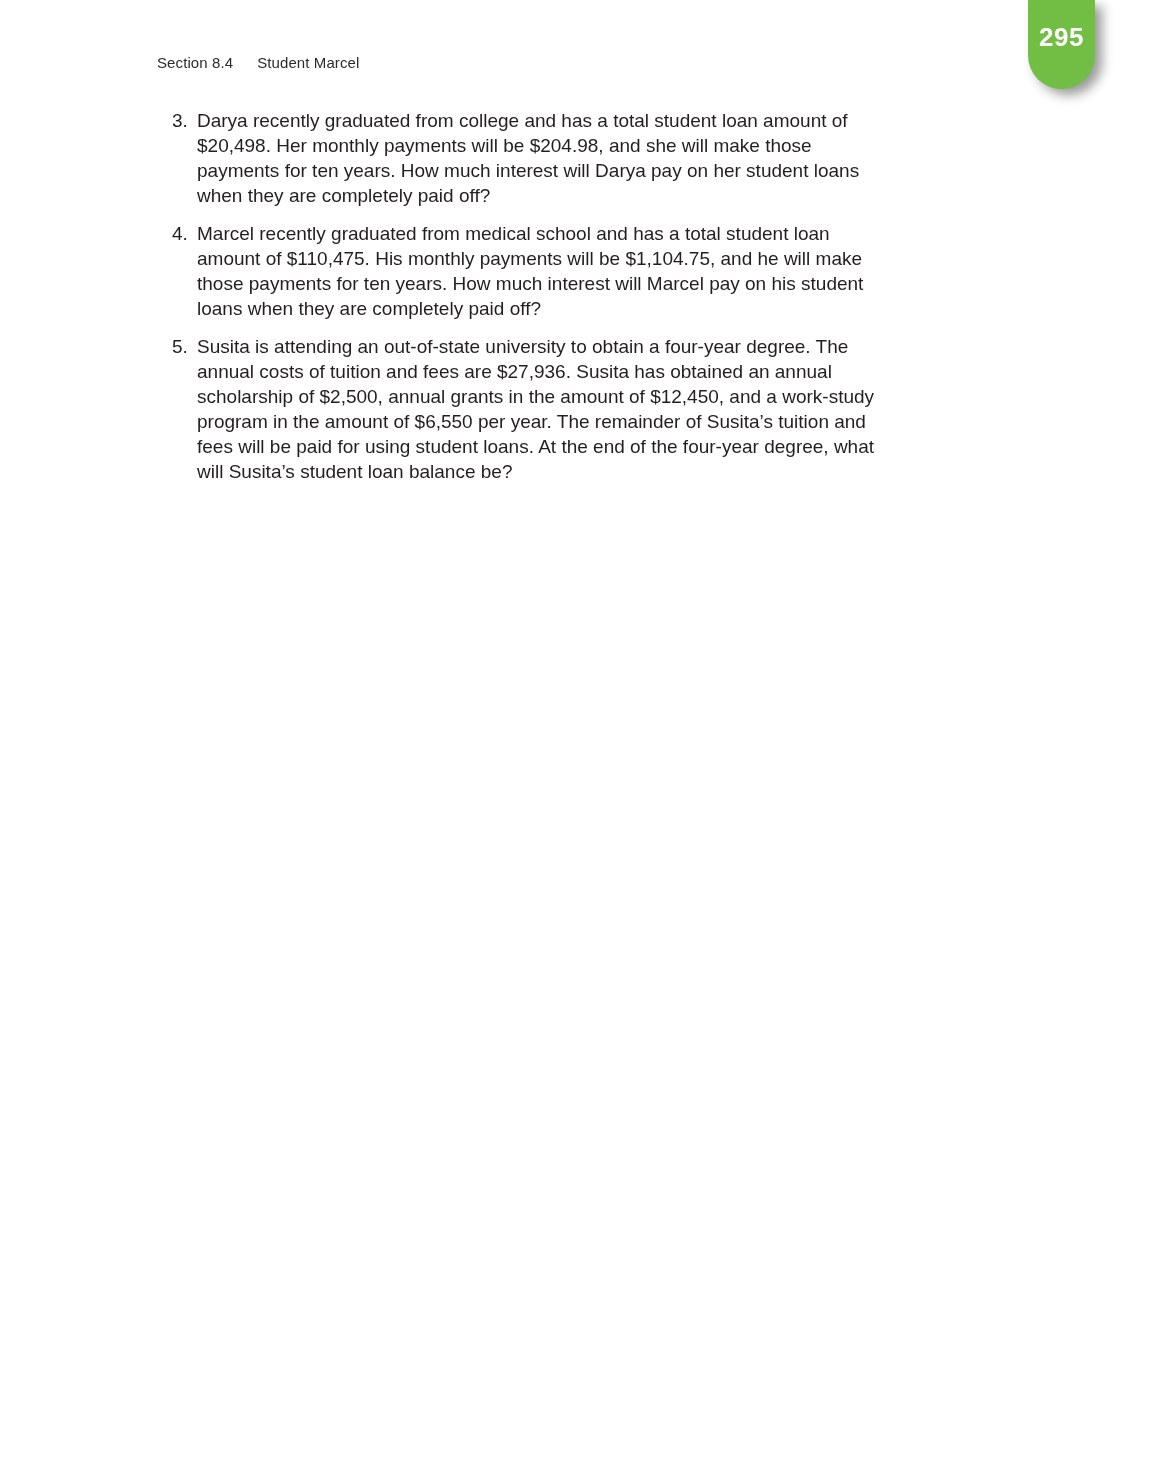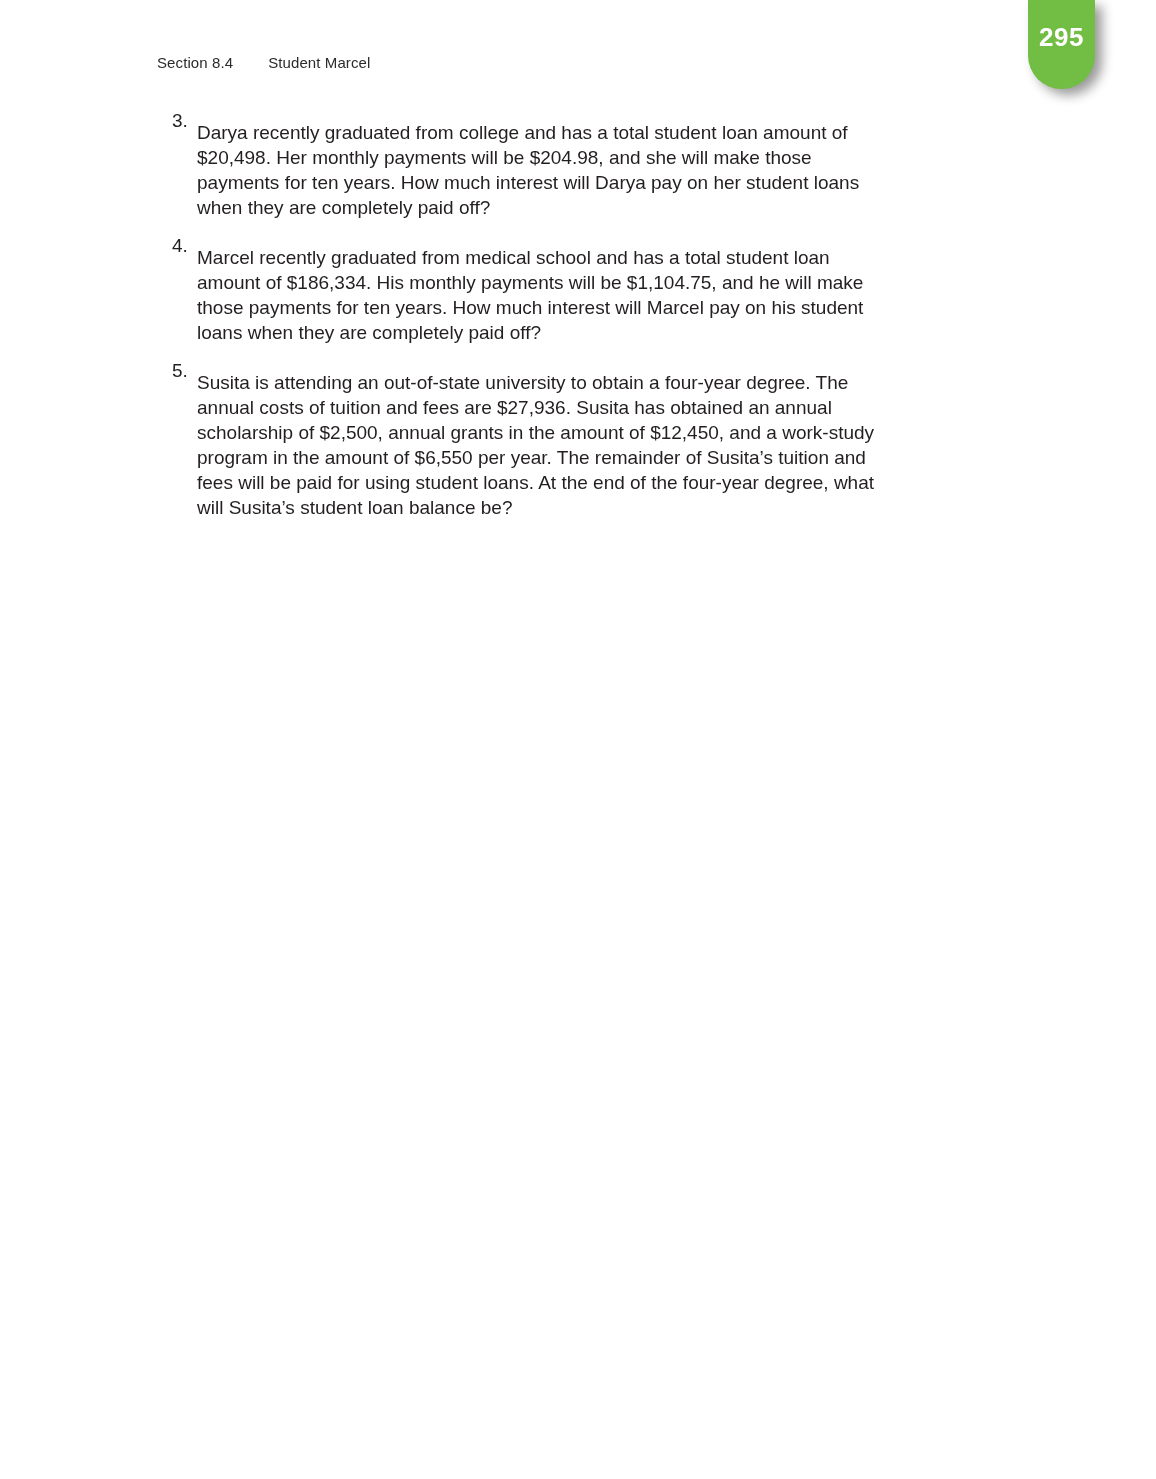--- a/index.html
+++ b/index.html
@@ -18,21 +18,21 @@
   .page-header {
     position: absolute;
     left: 157px;
     top: 54px;
     font-size: 15px;
     color: #2b2b2b;
     letter-spacing: 0.1px;
     white-space: nowrap;
   }
   .page-header .section-label {
-    margin-right: 35px;
+    margin-right: 24px;
   }
   .page-tab {
     position: absolute;
     left: 1028px;
     top: 0;
     width: 67px;
     height: 89px;
     background: #72be44;
     border-radius: 0 0 34px 34px;
     box-shadow: 7px 6px 12px rgba(0,0,0,0.40);
@@ -62,40 +62,39 @@
     font-size: 19px;
     line-height: 25px;
   }
   .problem .num {
     flex: 0 0 25px;
     text-align: left;
   }
   .problem .text {
     flex: 1 1 auto;
     max-width: 684px;
-    margin-top: 12px;
   }
 </style>
 </head>
 <body>
 
 <div class="page-header">
   <span class="section-label">Section 8.4</span><span class="section-title">Student Marcel</span>
 </div>
 
 <div class="page-tab">
   <span class="page-number">295</span>
 </div>
 
 <ol class="problems">
   <li class="problem">
     <span class="num">3.</span>
     <span class="text">Darya recently graduated from college and has a total student loan amount of $20,498. Her monthly payments will be $204.98, and she will make those payments for ten years. How much interest will Darya pay on her student loans when they are completely paid off?</span>
   </li>
   <li class="problem">
     <span class="num">4.</span>
-    <span class="text">Marcel recently graduated from medical school and has a total student loan amount of $186,334. His monthly payments will be $1,104.75, and he will make those payments for ten years. How much interest will Marcel pay on his student loans when they are completely paid off?</span>
+    <span class="text">Marcel recently graduated from medical school and has a total student loan amount of $110,475. His monthly payments will be $1,104.75, and he will make those payments for ten years. How much interest will Marcel pay on his student loans when they are completely paid off?</span>
   </li>
   <li class="problem">
     <span class="num">5.</span>
     <span class="text">Susita is attending an out-of-state university to obtain a four-year degree. The annual costs of tuition and fees are $27,936. Susita has obtained an annual scholarship of $2,500, annual grants in the amount of $12,450, and a work-study program in the amount of $6,550 per year. The remainder of Susita’s tuition and fees will be paid for using student loans. At the end of the four-year degree, what will Susita’s student loan balance be?</span>
   </li>
 </ol>
 
 </body></html>

